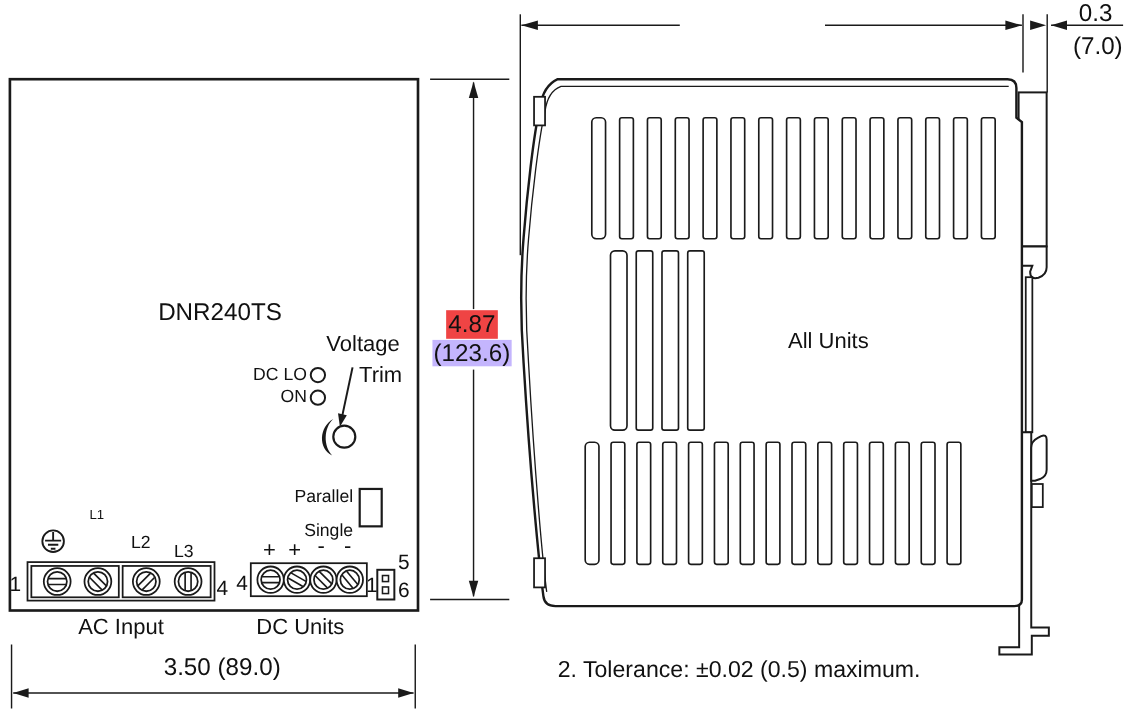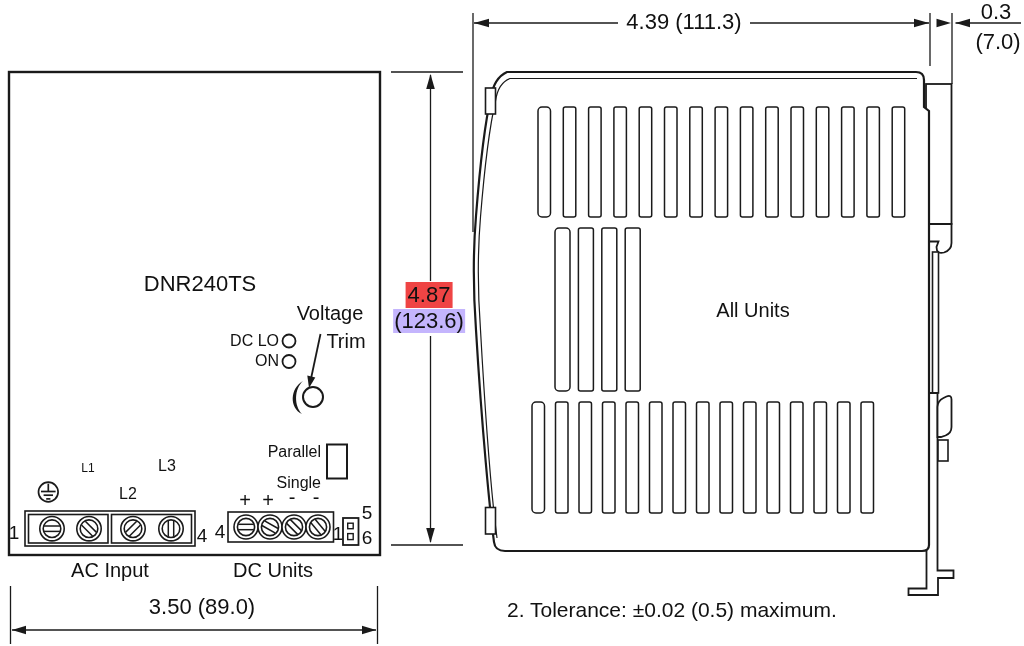--- a/index.html
+++ b/index.html
@@ -211,42 +211,41 @@
 <div class="lbl" style="left:346px;top:341px;font-size:20px;">Trim</div>
 
 <div class="lbl right" style="left:279px;top:341px;font-size:16px;text-align:center;">DC LO</div>
 <div class="lbl right" style="left:279px;top:361px;font-size:16px;">ON</div>
 
 <div class="lbl right" style="left:321px;top:452px;font-size:16px;">Parallel</div>
 <div class="lbl right" style="left:321px;top:483px;font-size:16px;">Single</div>
 
 <div class="lbl" style="left:88px;top:468px;font-size:12px;">L1</div>
 <div class="lbl" style="left:128px;top:494px;font-size:16px;">L2</div>
-<div class="lbl" style="left:167px;top:466px;font-size:16px;">L3</div>
+<div class="lbl" style="left:167px;top:502px;font-size:16px;">L3</div>
 
 <div class="lbl" style="left:14px;top:532px;font-size:19px;">1</div>
 <div class="lbl" style="left:202px;top:535px;font-size:19px;">4</div>
 <div class="lbl" style="left:220px;top:531px;font-size:19px;">4</div>
 <div class="lbl" style="left:338px;top:533px;font-size:19px;">1</div>
 <div class="lbl" style="left:367px;top:512px;font-size:19px;">5</div>
 <div class="lbl" style="left:367px;top:537px;font-size:19px;">6</div>
 
 <div class="lbl" style="left:245px;top:500px;font-size:20px;">+</div>
 <div class="lbl" style="left:268px;top:500px;font-size:20px;">+</div>
 <div class="lbl" style="left:292px;top:497px;font-size:20px;">-</div>
 <div class="lbl" style="left:316px;top:497px;font-size:20px;">-</div>
 
 <div class="lbl" style="left:110px;top:570px;font-size:20px;">AC Input</div>
 <div class="lbl" style="left:273px;top:570px;font-size:20px;">DC Units</div>
 
 <div class="lbl" style="left:202px;top:607px;font-size:22px;">3.50 (89.0)</div>
 <div class="lbl" style="left:429px;top:295px;font-size:22px;background:#ef4444;padding:2px;">4.87</div>
 <div class="lbl" style="left:429px;top:321px;font-size:22px;background:#c4b5fd;padding:1px;">(123.6)</div>
 
-<div class="lbl" style="left:684px;top:22px;font-size:22px;background:#fff;padding:0 4px;">4.39 (111.3)</div>
 <div class="lbl" style="left:996px;top:12px;font-size:22px;">0.3</div>
 <div class="lbl" style="left:998px;top:42px;font-size:22px;">(7.0)</div>
 
 <div class="lbl" style="left:753px;top:310px;font-size:20px;">All Units</div>
 
 <div class="lbl left" style="left:507px;top:609px;font-size:21px;">2. Tolerance: ±0.02 (0.5) maximum.</div>
 
 </div>
 
 </body></html>

